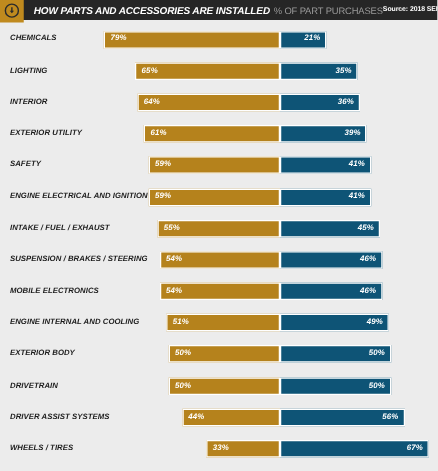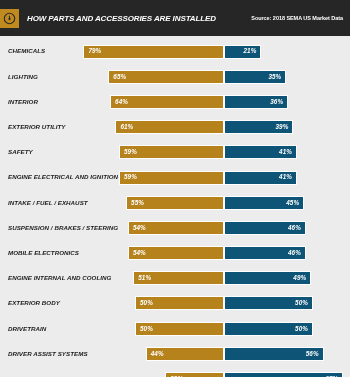--- a/index.html
+++ b/index.html
@@ -16,21 +16,21 @@
     width: 350px;
     height: 377px;
     background: #ececec;
     position: relative;
     display: flex;
     flex-direction: column;
   }
 
   
   .header {
-    height: 36px;
+    height: 16px;
     background: #262626;
     display: flex;
     align-items: center;
     flex: 0 0 auto;
   }
   .header-icon-box {
     width: 19px;
     height: 19px;
     background: #c08a1e;
     display: flex;
@@ -153,20 +153,21 @@
 
   <div class="header">
     <div class="header-icon-box">
       <svg width="13" height="13" viewBox="0 0 16 16" aria-hidden="true">
         <circle cx="8" cy="8" r="6.4" fill="none" stroke="#2b2b2b" stroke-width="1.4"></circle>
         <path d="M8 4.6 L8 9.6" stroke="#2b2b2b" stroke-width="1.4" fill="none"></path>
         <path d="M5.9 8.1 L8 10.6 L10.1 8.1 Z" fill="#2b2b2b"></path>
       </svg>
     </div>
     <div class="header-title">HOW PARTS AND ACCESSORIES ARE INSTALLED</div>
+    <div class="header-subtitle">% OF PART PURCHASES</div>
     <div class="header-source">Source: 2018 SEMA US Market Data</div>
   </div>
 
   <div class="chart-body">
       <div class="bar-row">
         <div class="row-label">CHEMICALS</div>
         <div class="bar-track">
           <div class="bar bar-left" style="left: 83.38px; width: 140.62px; background: rgb(181, 130, 28);">
             <span class="bar-value">79%</span>
           </div>

